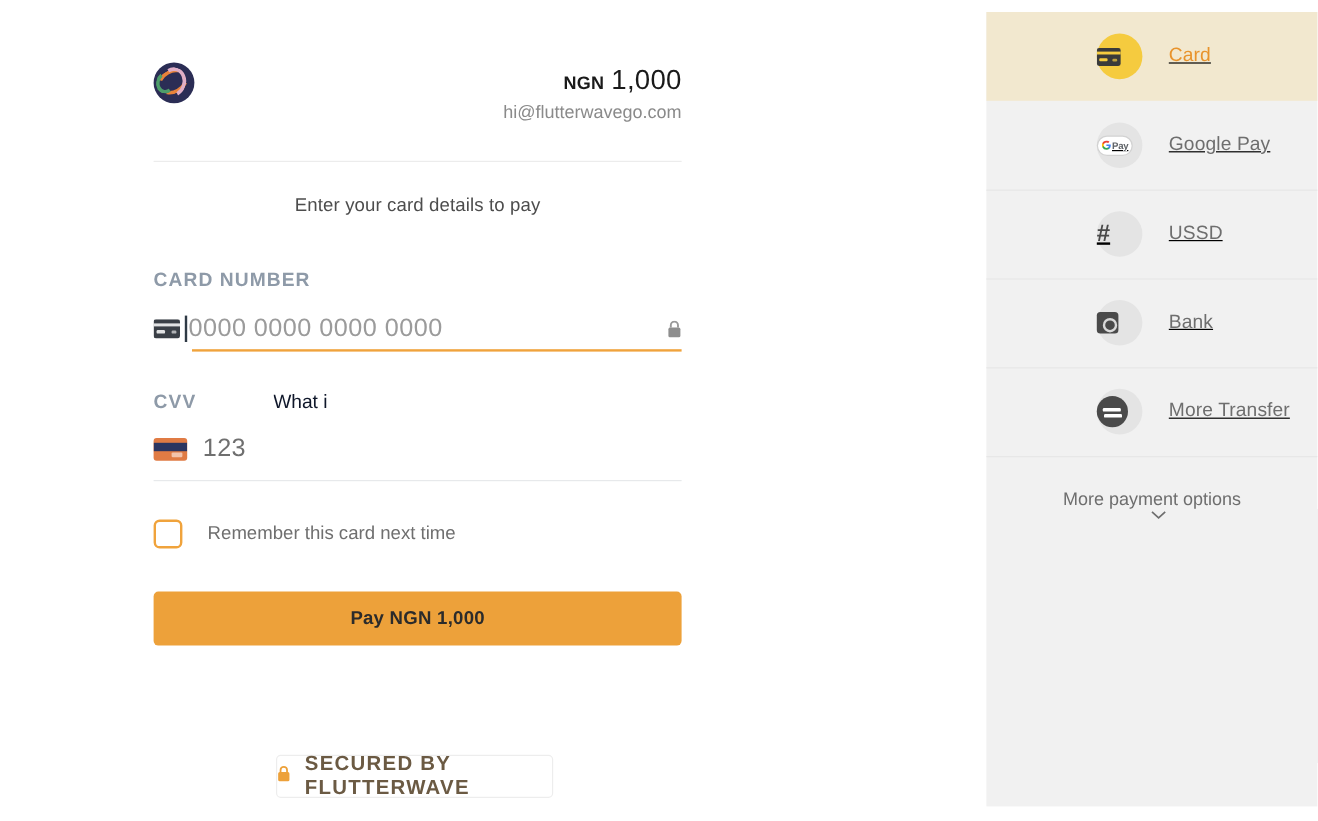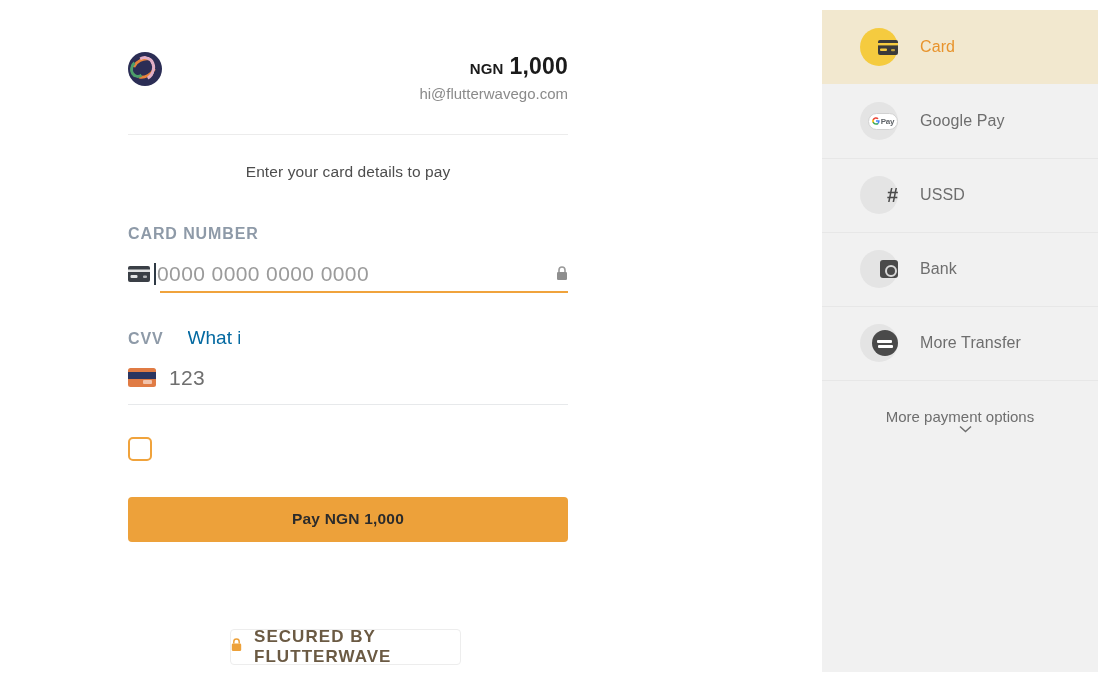--- a/index.html
+++ b/index.html
@@ -31,21 +31,21 @@
   .ring-b { left: 5px; top: 4px; width: 22px; height: 25px;
             border-width: 3px; border-color: #e0aec6 #e0aec6 transparent transparent;
             transform: rotate(18deg); }
   .ring-c { left: 2px; top: 8px; width: 16px; height: 18px;
             border-width: 3px; border-color: transparent transparent #4e9e6a #4e9e6a;
             transform: rotate(10deg); }
 
   .amount-block { text-align: right; line-height: 1.25; }
   .amount-line { font-size: 21px; color: #1a1a1a; }
   .amount-cur { font-size: 15px; font-weight: 700; letter-spacing: .2px; }
-  .amount-val { font-size: 23px; font-weight: 700; letter-spacing: .2px; }
+  .amount-val { font-size: 23px; font-weight: 400; letter-spacing: .2px; }
   .merchant-email { font-size: 15px; color: #8a8a8a; margin-top: 4px; }
 
   .divider { height: 1px; background: #ececec; margin-top: 30px; }
 
   .instruction {
     text-align: center; font-size: 15.5px; color: #4d4d4d;
     margin-top: 28px; letter-spacing: .1px;
   }
 
   .field-label {
@@ -68,21 +68,21 @@
   .lock-right { flex: none; display: flex; align-items: center; }
   .card-underline {
     height: 2px; background: #f0a33c; margin-left: 32px;
   }
 
   .row2 { display: flex; margin-top: 34px; }
   .col-valid { width: 252px; }
   .col-cvv { flex: 1; position: relative; }
   .cvv-head { display: flex; align-items: baseline; }
   .what-is {
-    font-size: 19px; color: #0369a1; margin-left: 24px;
+    font-size: 16px; color: #0f172a; margin-left: 64px;
     white-space: nowrap; overflow: hidden; width: 52px;
   }
   .val-row { display: flex; align-items: center; margin-top: 14px; height: 30px; }
   .mini-card { width: 28px; height: 19px; border-radius: 2.5px; flex: none;
                position: relative; background: #e07b44; overflow: hidden; }
   .mini-card.front .chip { position: absolute; left: 0; top: 0;
                width: 15px; height: 7px; background: #2b3560; }
   .mini-card.front .bar { position: absolute; left: 3px; bottom: 5px;
                width: 21px; height: 3px; background: #f0b08c; border-radius: 1px; }
   .mini-card.back .stripe { position: absolute; left: 0; top: 4px;
@@ -118,31 +118,31 @@
     color: #6b5a43; margin-left: 12px;
   }
 
   
   .sidebar {
     position: absolute; left: 822px; top: 10px;
     width: 276px; height: 662px; background: #f1f1f1;
   }
   .method {
     height: 74px; display: flex; align-items: center;
-    padding-left: 38px; cursor: pointer; position: relative;
+    padding-left: 92px; cursor: pointer; position: relative; text-decoration: underline;
   }
   .method + .method::before {
     content: ""; position: absolute; left: 0; right: 0; top: 0;
     height: 1px; background: #e7e7e7;
   }
   .method.active { background: #f2e8cf; }
   .method.active::before, .method.active + .method::before { background: transparent; }
   .m-icon {
     width: 38px; height: 38px; border-radius: 50%; flex: none;
-    background: #e4e4e4; display: flex; align-items: center; justify-content: flex-end;
+    background: #e4e4e4; display: flex; align-items: center; justify-content: flex-start;
   }
   .method.active .m-icon { background: #f5cb3f; }
   .m-label { font-size: 16px; color: #6e6e6e; margin-left: 22px; letter-spacing: .1px; }
   .method.active .m-label { color: #e8932c; font-weight: 400; }
 
   .gpay-pill {
     width: 30px; height: 17px; border-radius: 9px; background: #fff;
     border: 1px solid #d2d2d2; display: flex; align-items: center;
     justify-content: center; gap: 1px;
   }
@@ -244,20 +244,21 @@
           </span>
           <span class="val-text cvv">123</span>
         </div>
       </div>
     </div>
     <div class="row2-underline"></div>
 
     
     <div class="remember-row">
       <span class="checkbox"></span>
+      <span class="remember-label">Remember this card next time</span>
     </div>
 
     <button class="pay-button">Pay NGN 1,000</button>
   </div>
 
   <div class="secured-badge">
     <span>
       <svg width="11" height="14" viewBox="0 0 11 14">
         <path d="M2.8 5.6V3.7a2.7 2.7 0 0 1 5.4 0v1.9" fill="none" stroke="#eda13a" stroke-width="1.5"></path>
         <rect x="0.8" y="5.4" width="9.4" height="7.6" rx="1.3" fill="#eda13a"></rect>

